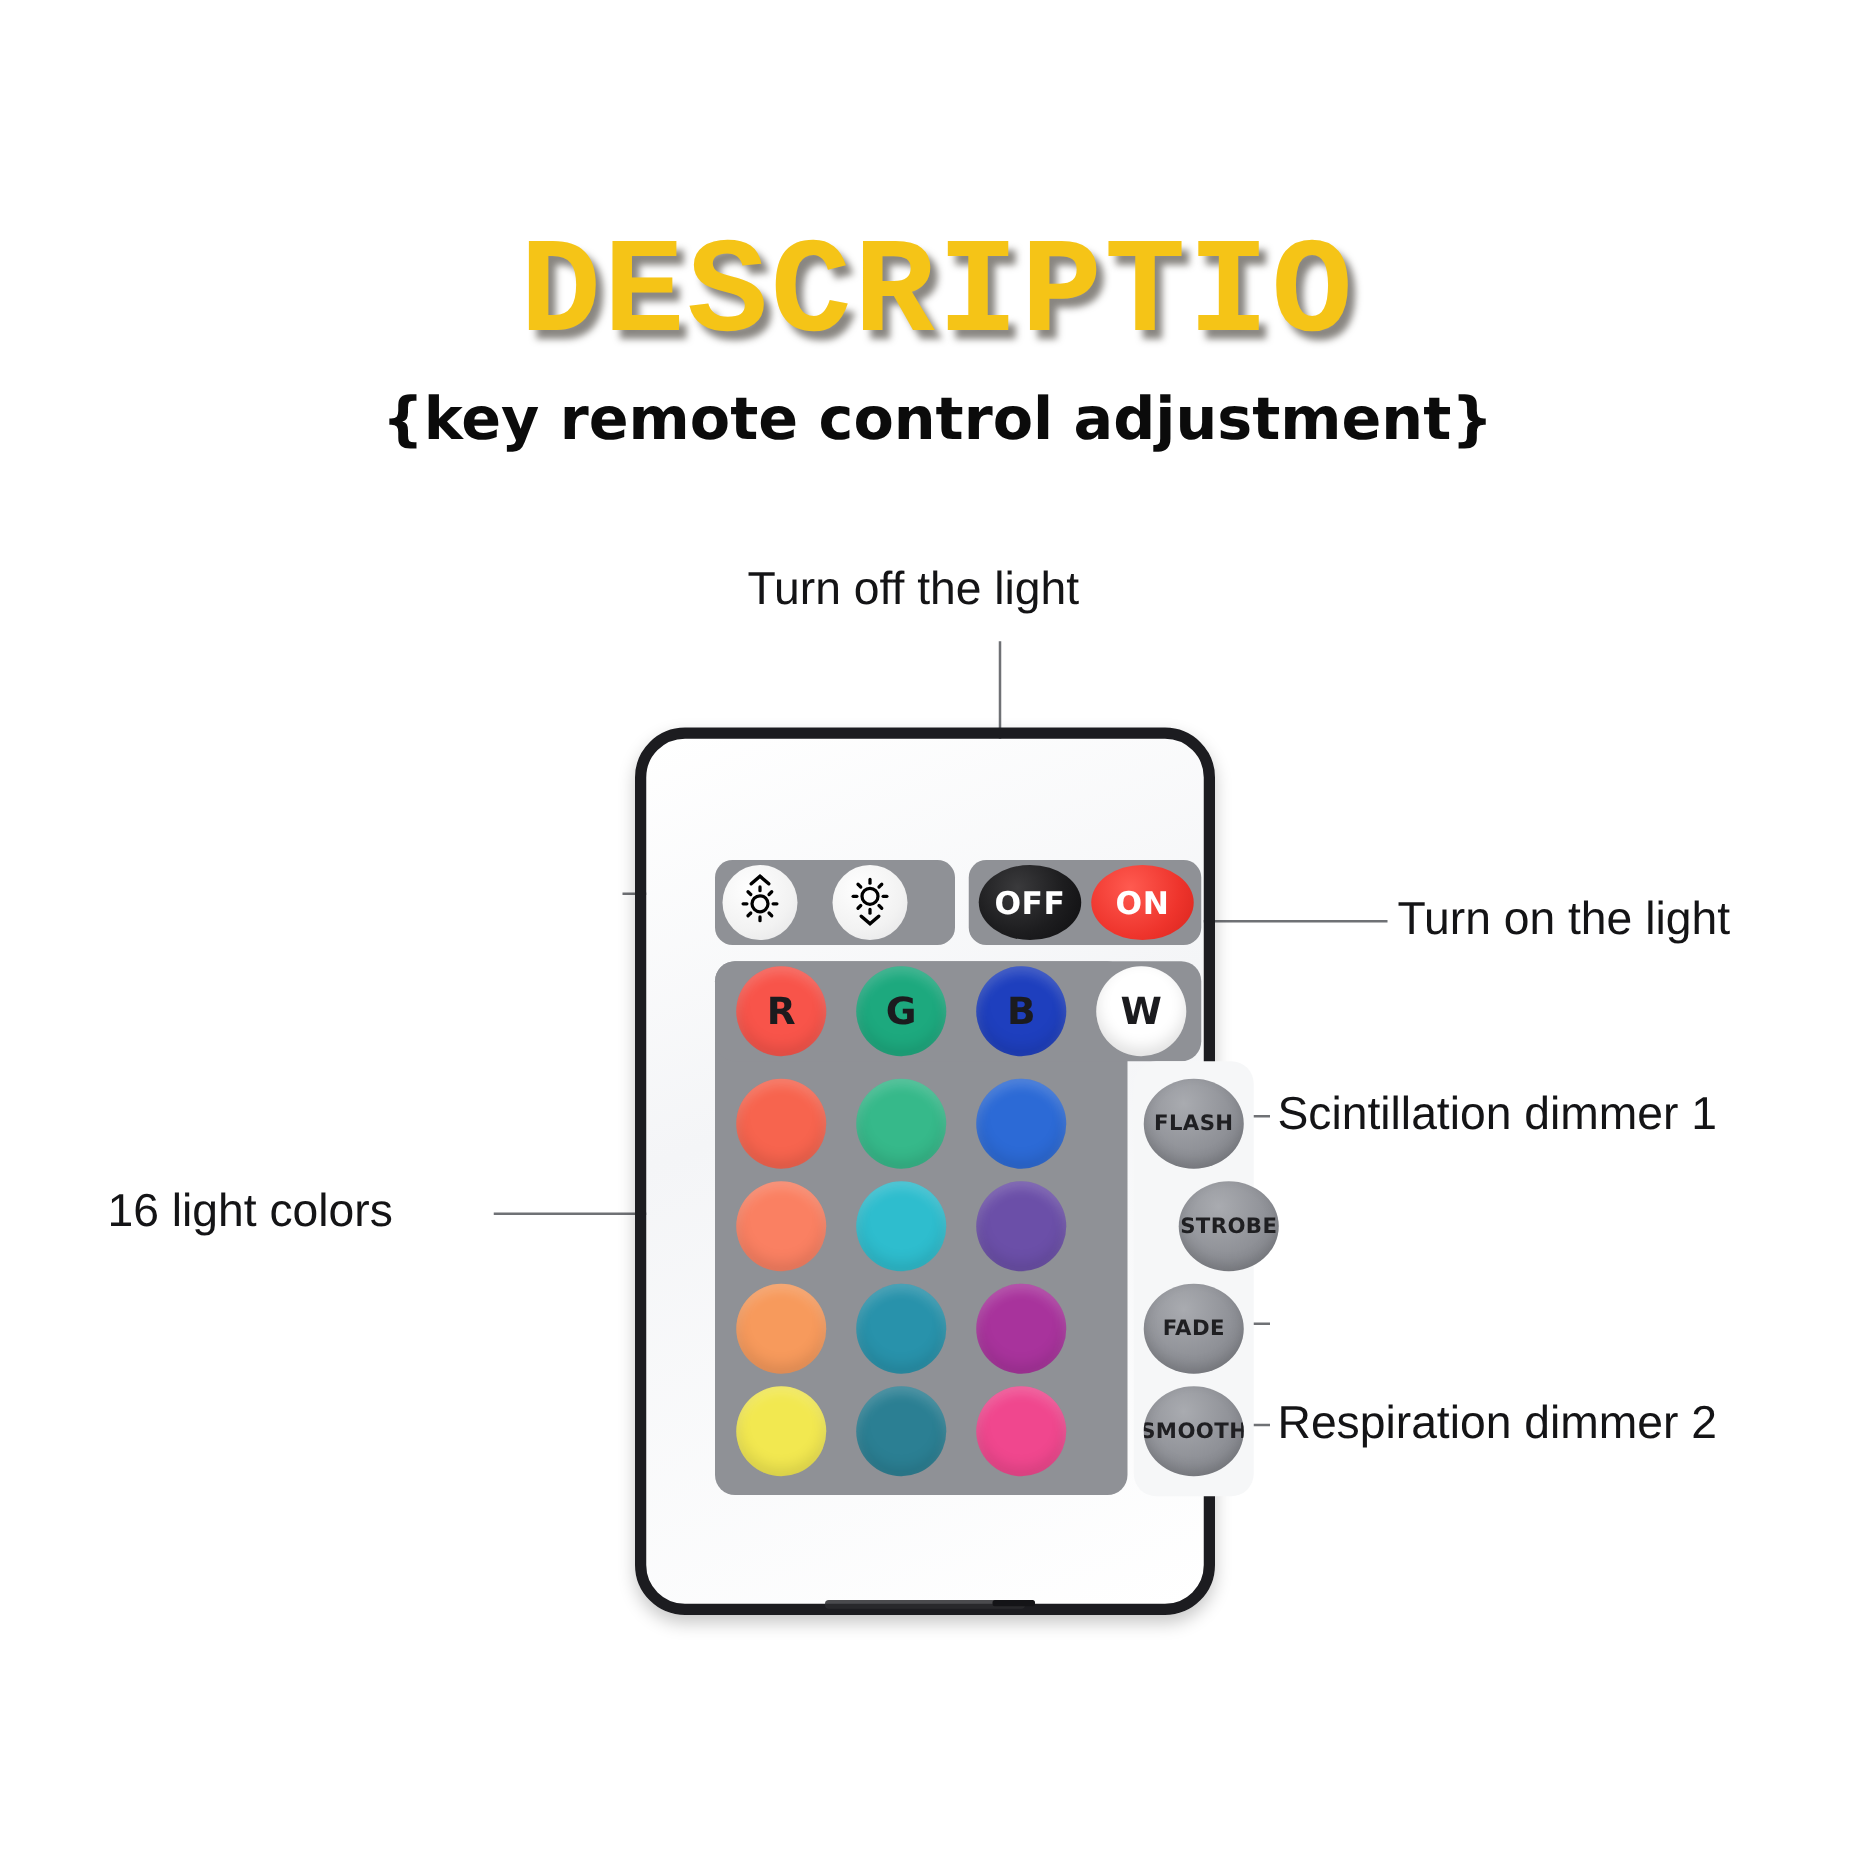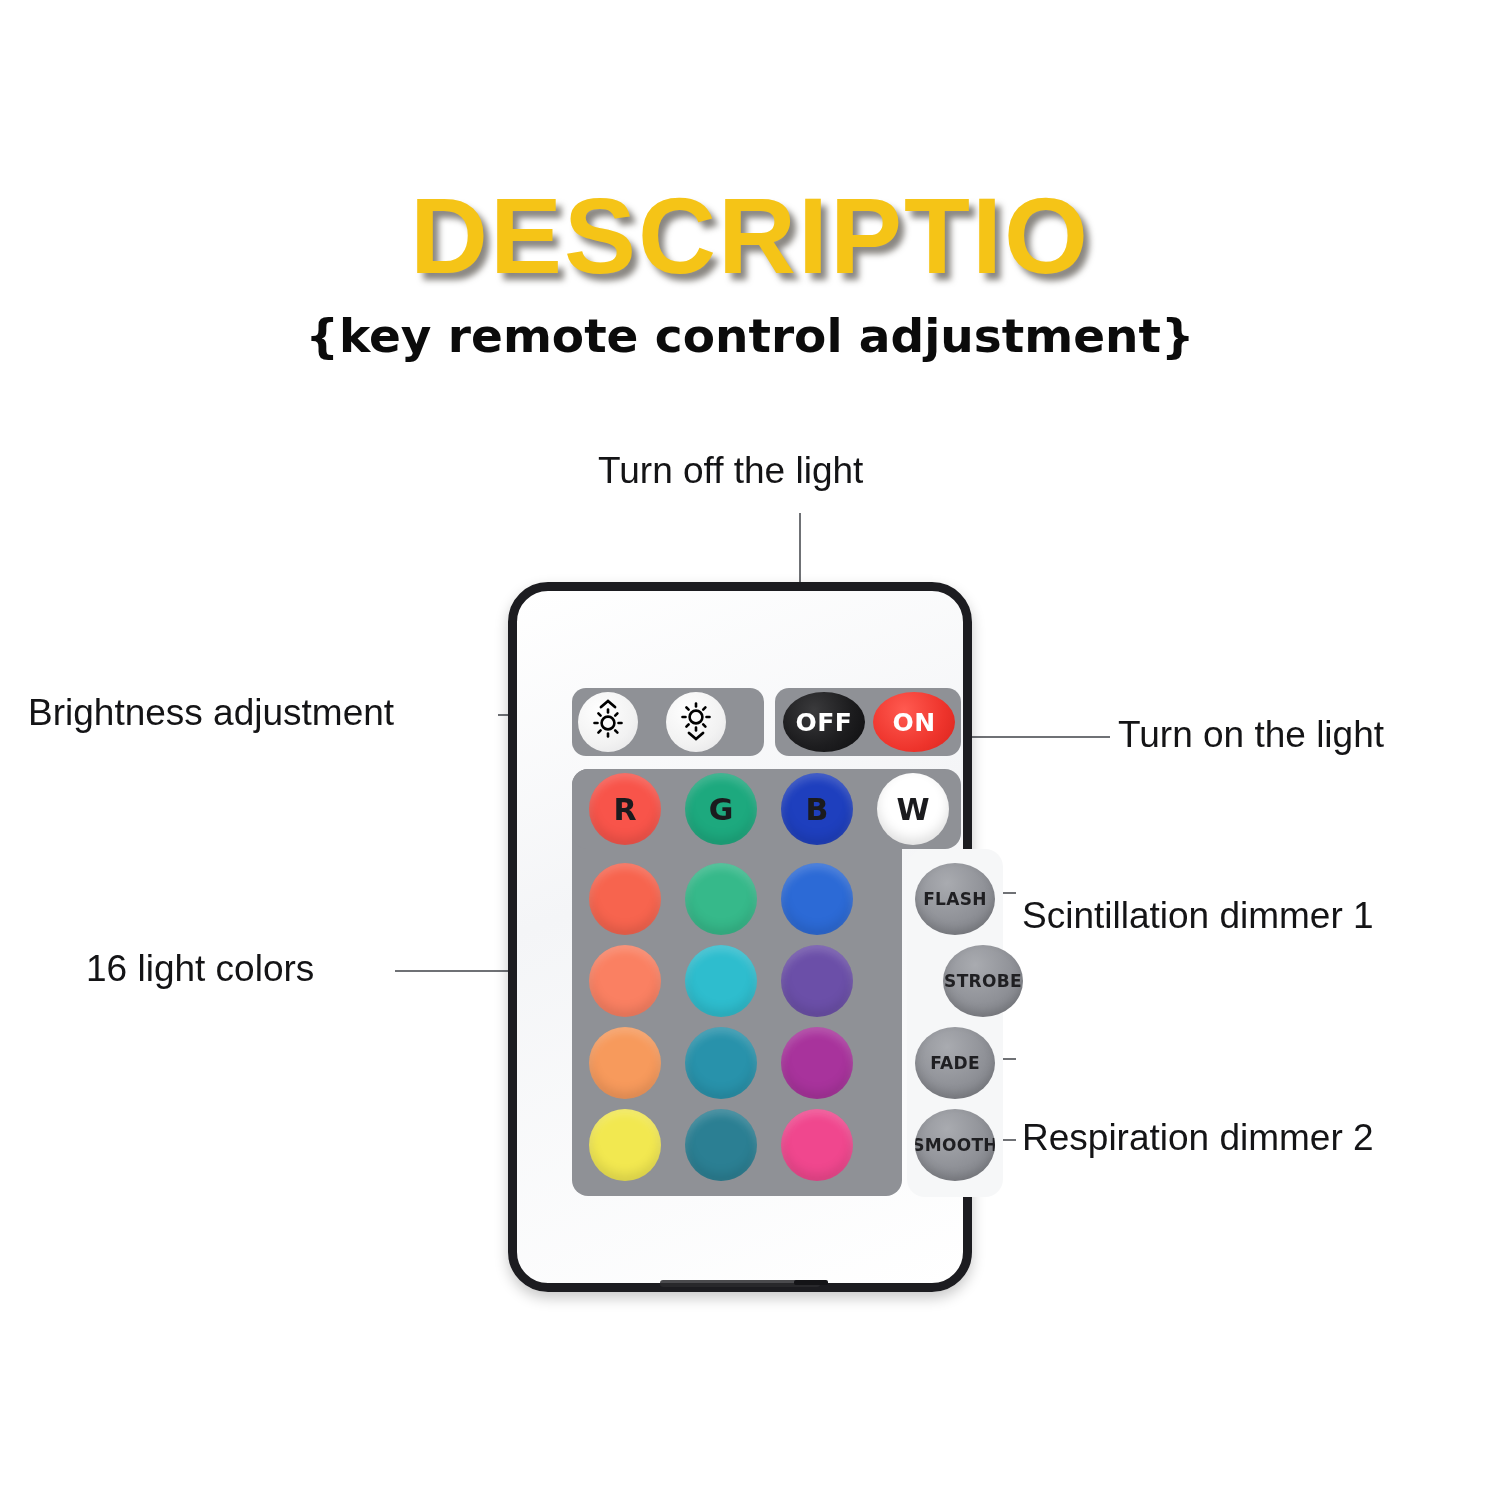--- a/index.html
+++ b/index.html
@@ -14,21 +14,21 @@
 
   
   .title{
     position:absolute;left:0;right:0;top:182px;
     text-align:center;
     font-size:108px;
     font-weight:bold;
     letter-spacing:2px;
     color:#F5C417;
     text-shadow:6px 7px 6px rgba(40,35,25,.55);
-    font-family:Liberation Sans, sans-serif;
+    font-family:Liberation Mono, monospace;
     line-height:1;
   }
   .subtitle{
     position:absolute;left:0;right:0;top:312px;
     text-align:center;
     font-size:47px;
     font-weight:bold;
     color:#0b0b0b;
     font-family:"DejaVu Sans", sans-serif;
     line-height:1;
@@ -144,33 +144,32 @@
 <div class="stage">
 
   <div class="title">DESCRIPTIO</div>
 
   <div class="subtitle">{key remote control adjustment}</div>
 
   <div class="label label-r" style="left:598px;top:452px;">Turn off the light</div>
   <div class="lead lead-v" style="left:799px;top:513px;height:187px;"></div>
   <div class="dot" style="left:790px;top:690px;"></div>
 
-  <div class="label label-l" style="left:28px;top:694px;">Brightness adjustment</div>
   <div class="lead lead-h" style="left:498px;top:714px;width:90px;"></div>
   <div class="dot" style="left:572px;top:705px;"></div>
 
   <div class="label label-l" style="left:86px;top:950px;">16 light colors</div>
   <div class="lead lead-h" style="left:395px;top:970px;width:195px;"></div>
   <div class="dot" style="left:574px;top:961px;"></div>
 
   <div class="label label-r" style="left:1118px;top:716px;">Turn on the light</div>
   <div class="lead lead-h" style="left:930px;top:736px;width:180px;"></div>
   <div class="dot" style="left:922px;top:727px;"></div>
 
-  <div class="label label-r" style="left:1022px;top:897px;">Scintillation dimmer 1</div>
+  <div class="label label-r" style="left:1022px;top:872px;">Scintillation dimmer 1</div>
   <div class="lead lead-h" style="left:938px;top:892px;width:78px;"></div>
   <div class="dot" style="left:922px;top:883px;"></div>
 
   <div class="lead lead-h" style="left:938px;top:975px;width:78px;"></div>
   <div class="dot" style="left:922px;top:966px;"></div>
 
   <div class="lead lead-h" style="left:938px;top:1058px;width:78px;"></div>
   <div class="dot" style="left:922px;top:1049px;"></div>
 
   <div class="label label-r" style="left:1022px;top:1119px;">Respiration dimmer 2</div>

